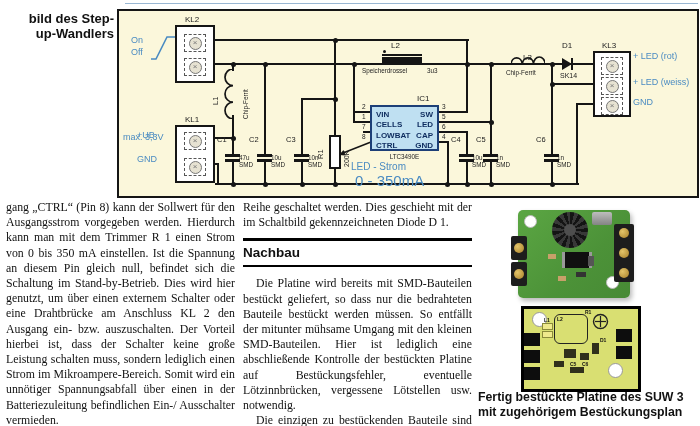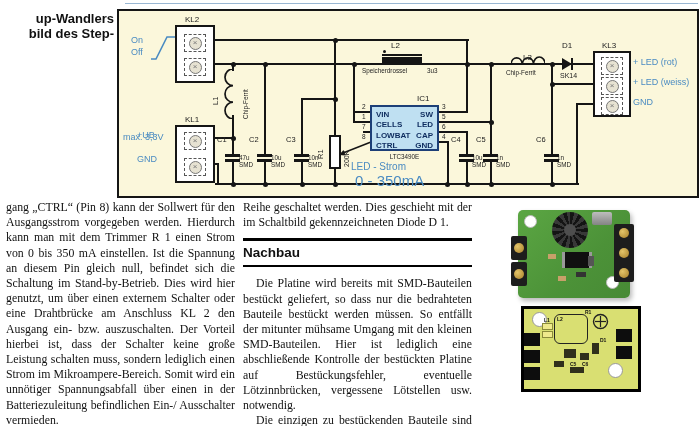--- a/index.html
+++ b/index.html
@@ -64,22 +64,22 @@
   .blueline{position:absolute;left:125px;top:3px;width:573px;height:1px;background:#9ab7d3}
 </style>
 </head>
 <body>
 
 <div class="page">
 
   <div class="blueline"></div>
 
   <div class="capt">
+    <span style="display:block">bild des Step-</span>
     <span style="display:block">up-Wandlers</span>
-    <span style="display:block">bild des Step-</span>
   </div>
 
   <div class="schem">
 
     <div class="w" style="left:92px;top:28px;width:258px"></div>
     <div class="w" style="left:92px;top:52px;width:173px"></div>
     <div class="w" style="left:301px;top:52px;width:175px"></div>
     <div class="w" style="left:92px;top:126px;width:24px"></div>
     <div class="w" style="left:92px;top:152px;width:8px"></div>
     <div class="w" style="left:96px;top:172px;width:364px"></div>
@@ -181,21 +181,21 @@
       <div class="pincell" style="left:6px;top:4px">
           <span class="screw"></span>
         </div>
       <div class="pincell" style="left:6px;top:24px">
           <span class="screw"></span>
         </div>
       <div class="pincell" style="left:6px;top:44px">
           <span class="screw"></span>
         </div>
     </div>
-    <span class="bl" style="left:514px;top:46px">+ LED (rot)</span>
+    <span class="bl" style="left:514px;top:40px">+ LED (rot)</span>
     <span class="bl" style="left:514px;top:66px">+ LED (weiss)</span>
     <span class="bl" style="left:514px;top:86px">GND</span>
 
     <svg class="abs" style="left:105px;top:58px" width="18" height="50">
       <path d="M9,0 A8,8.3 0 0 0 9,16.6 A8,8.3 0 0 0 9,33.2 A8,8.3 0 0 0 9,49.8" stroke="#151515" stroke-width="1.7" fill="none"></path>
     </svg>
     <span class="ref vt" style="left:92px;top:72px;height:22px;font-size:7.5px">L1</span>
     <span class="val vt" style="left:124px;top:60px;height:48px">Chip-Ferrit</span>
 
     <span class="ref" style="left:272px;top:30px">L2</span>
@@ -333,14 +333,18 @@
     <div class="dk" style="left:30px;top:52px;width:10px;height:6px"></div>
     <div class="dk" style="left:46px;top:58px;width:14px;height:6px"></div>
     <span class="pl" style="left:33px;top:7px">L2</span>
     <span class="pl" style="left:20px;top:8px">L1</span>
     <span class="pl" style="left:61px;top:0px">R1</span>
     <span class="pl" style="left:46px;top:52px">C5</span>
     <span class="pl" style="left:58px;top:52px">C6</span>
     <span class="pl" style="left:76px;top:28px">D1</span>
   </div>
 
+  <div class="p3cap">
+    <span style="display:block">Fertig bestückte Platine des SUW 3</span>
+    <span style="display:block">mit zugehörigem Bestückungsplan</span>
+  </div>
 
 </div>
 
 </body></html>

